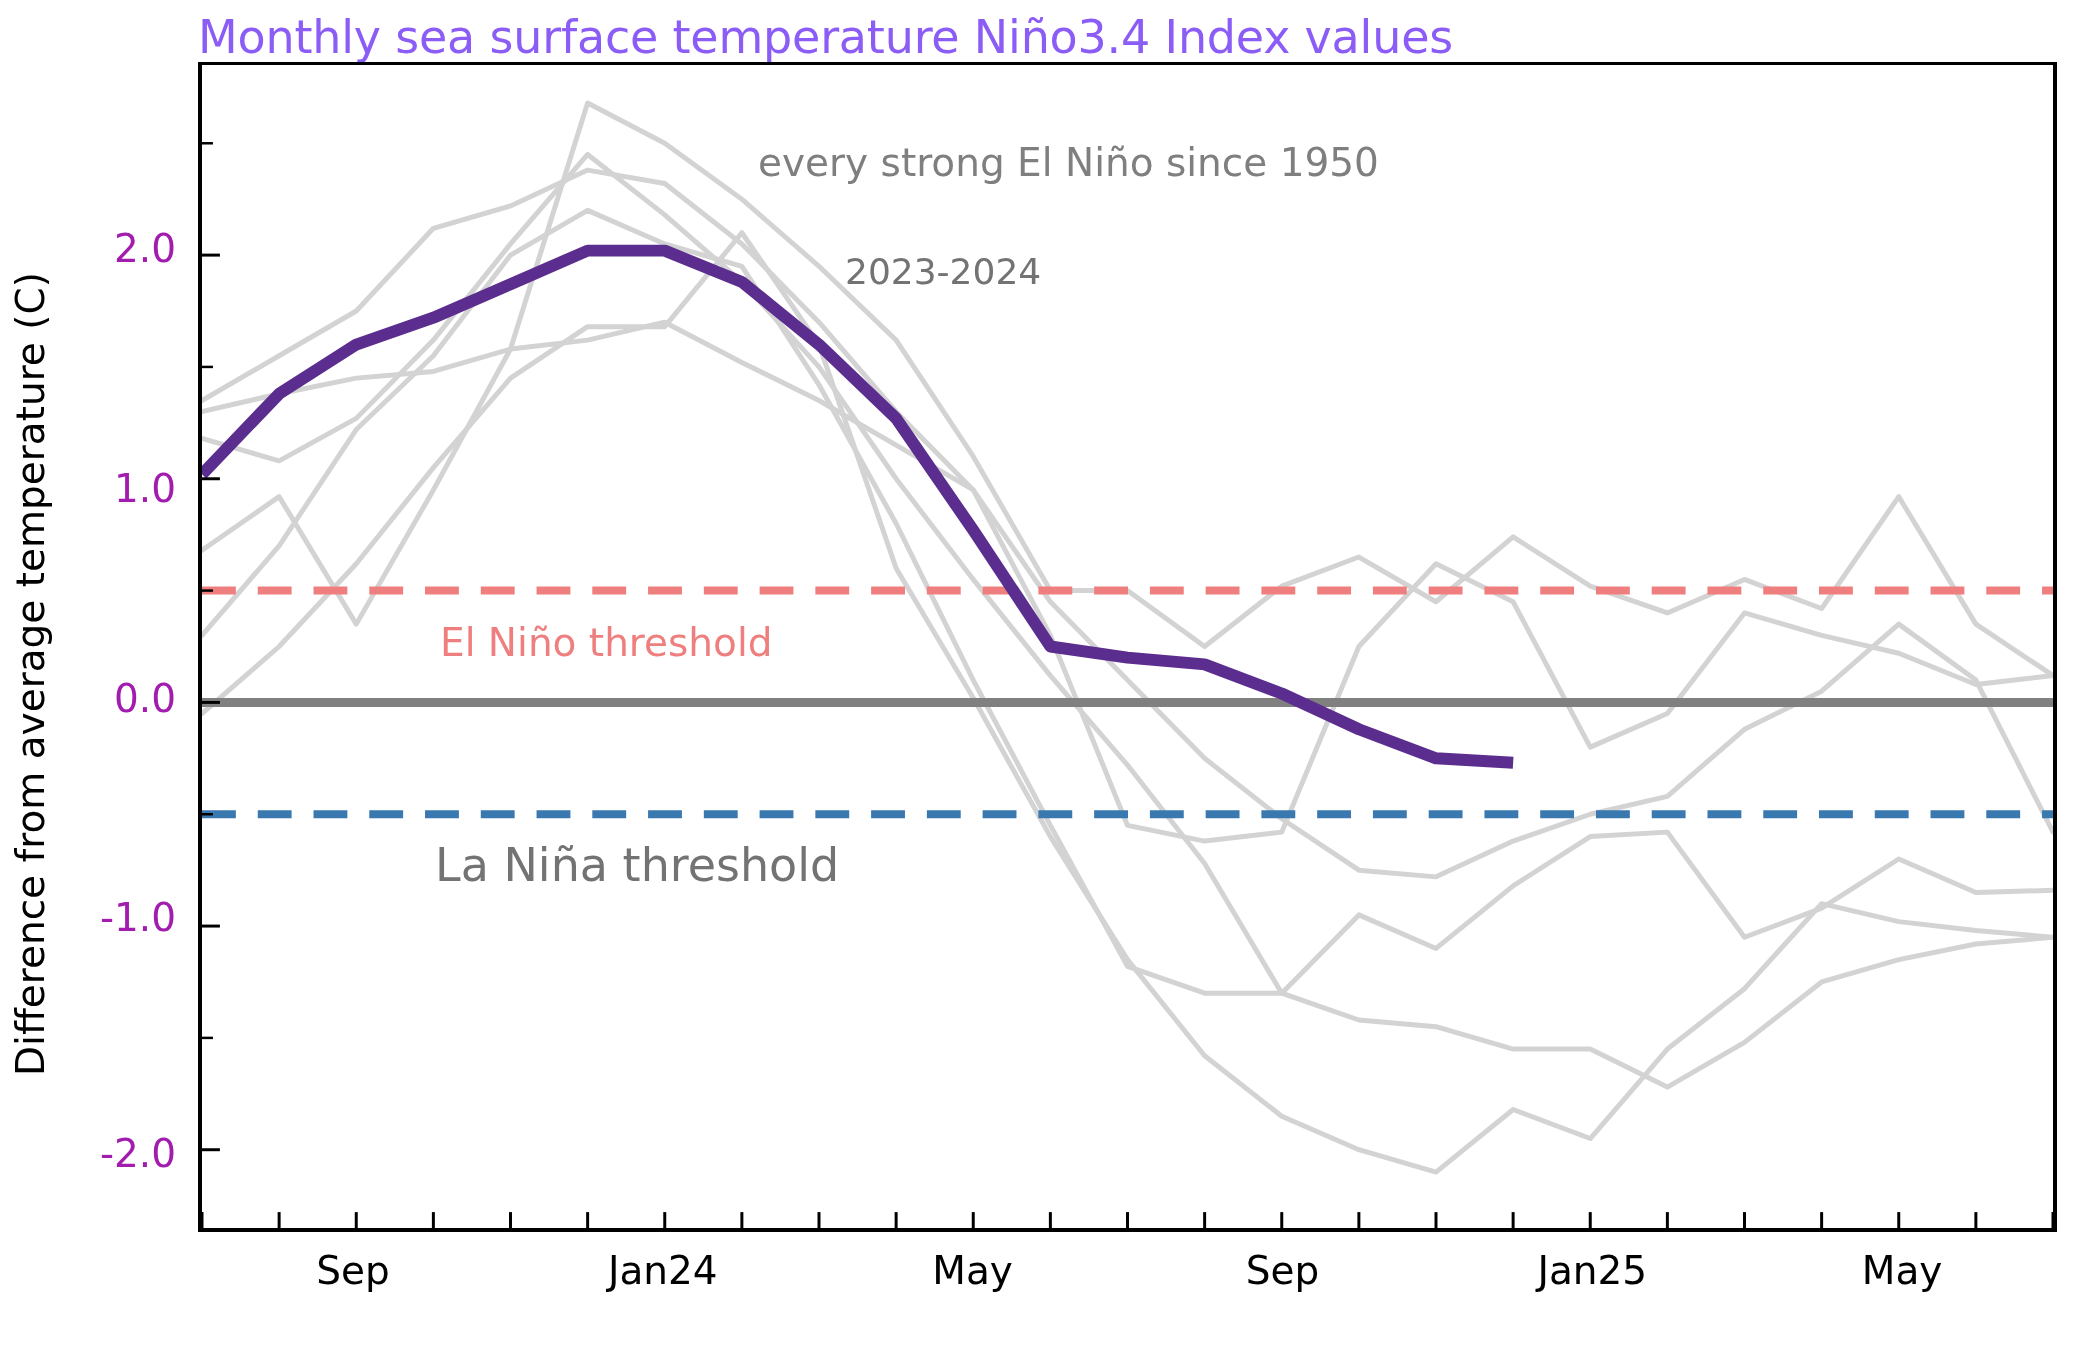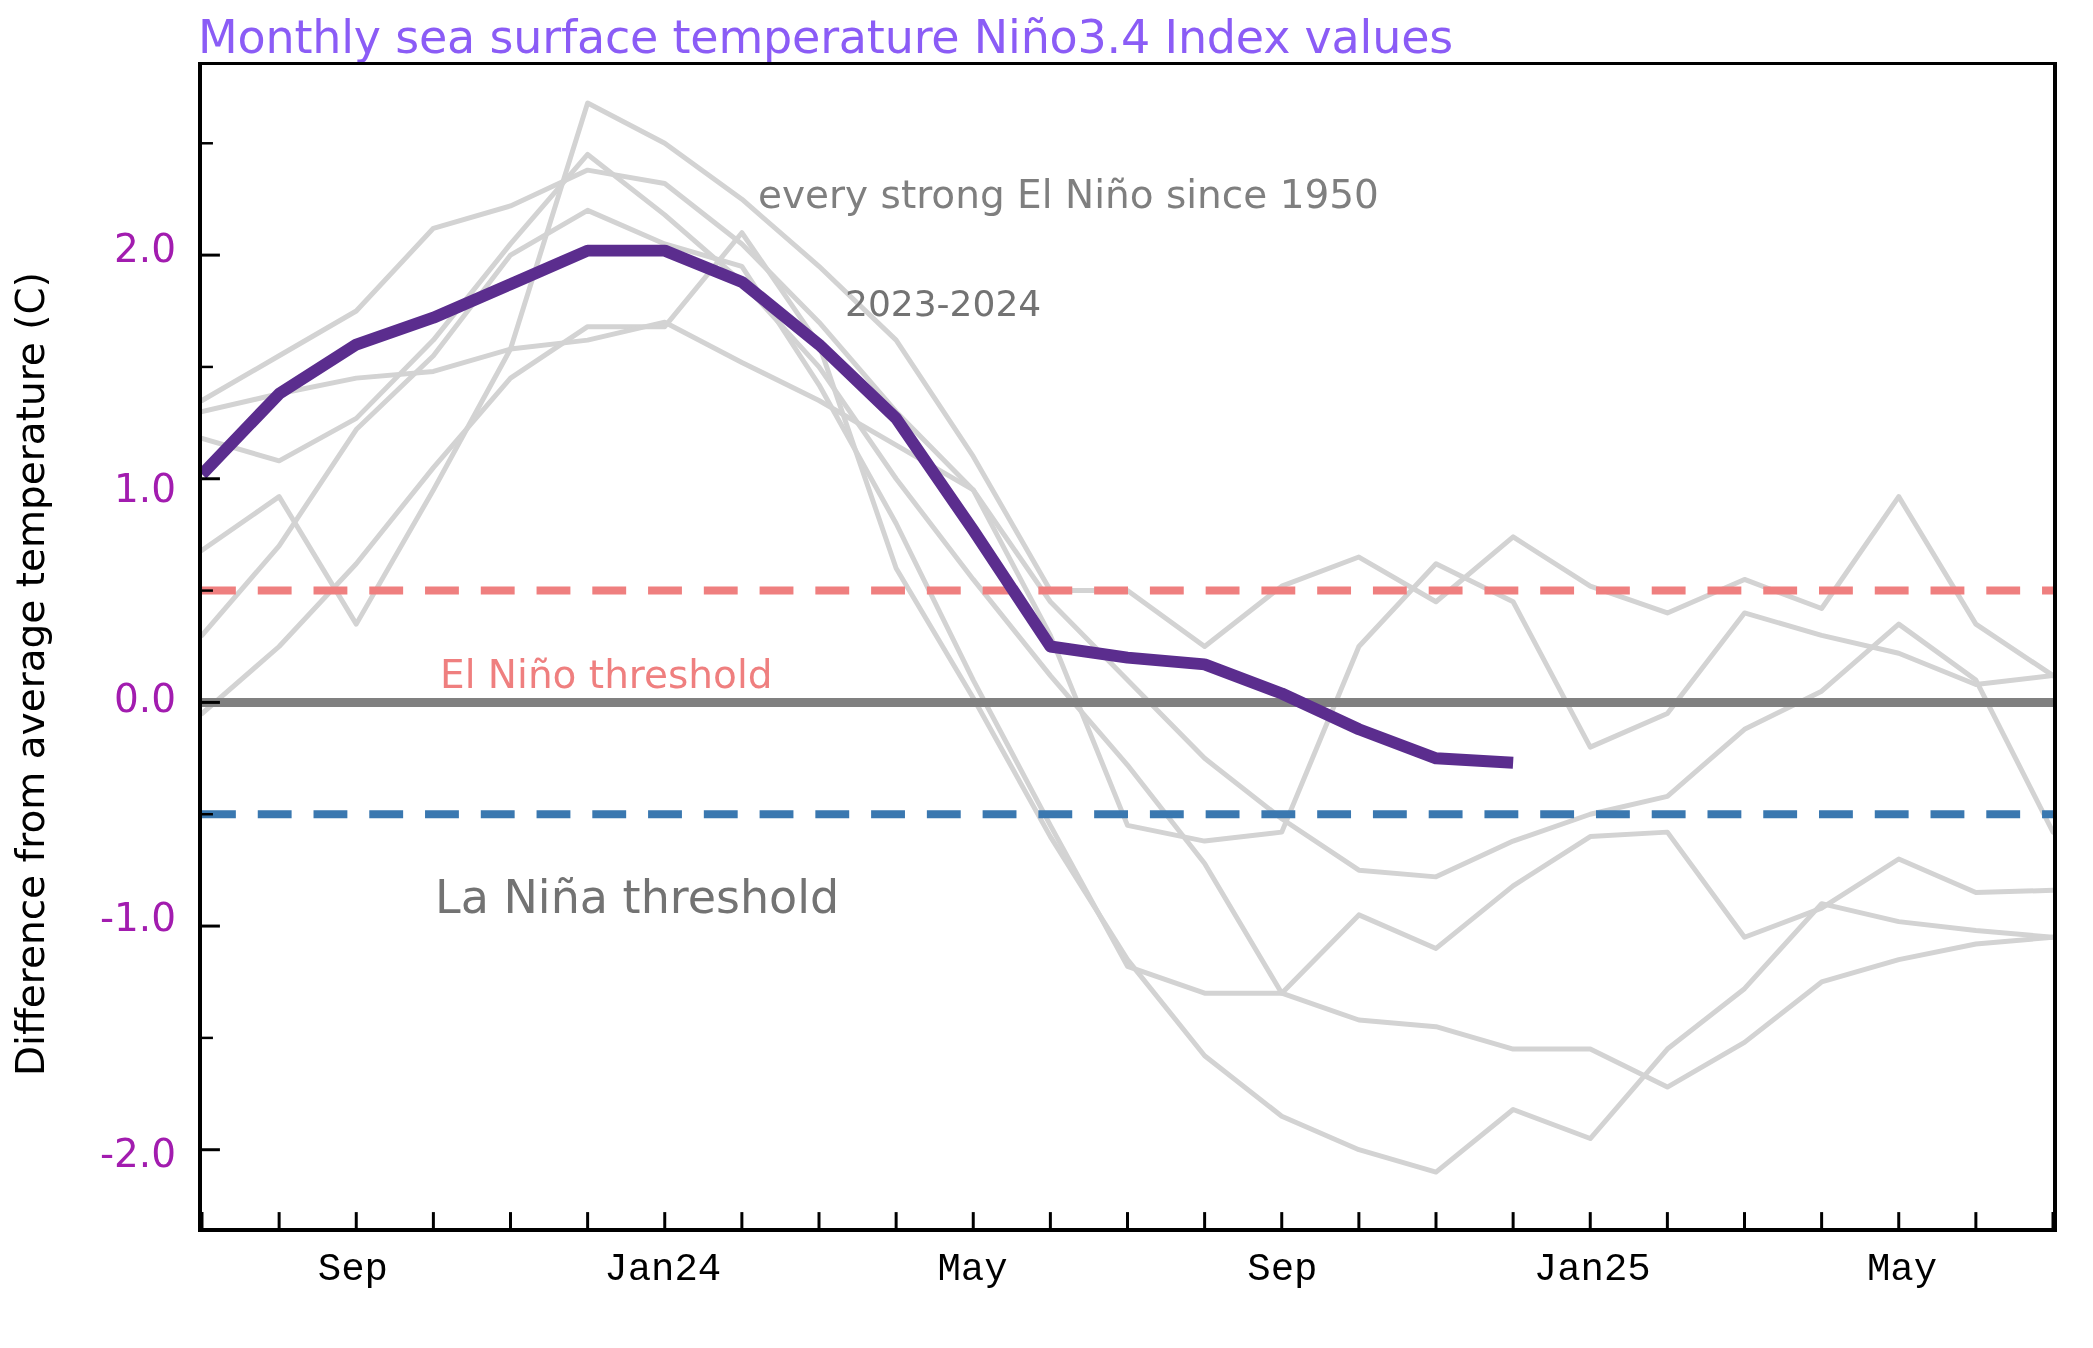--- a/index.html
+++ b/index.html
@@ -16,22 +16,22 @@
     font-size:39px;color:#000000;
   }
   #plot-area{
     position:absolute;left:198px;top:62px;width:1859px;height:1170px;
     background:#ffffff;box-sizing:border-box;
     border-left:4px solid #000;border-right:4px solid #000;
     border-top:3px solid #000;border-bottom:4px solid #000;
   }
   #plot-svg{position:absolute;left:0;top:0;width:100%;height:100%;display:block;}
   .ytick-wrap{position:absolute;left:0;width:176px;text-align:right;font-size:39px;color:#a21caf;}
-  .xtick-wrap{position:absolute;top:1248px;font-size:39px;color:#000;text-align:center;transform:translateX(-50%);font-family:Liberation Mono, monospace;}
-  .annot{position:absolute;white-space:nowrap;margin-top:32px;}
+  .xtick-wrap{position:absolute;top:1248px;font-size:39px;color:#000;text-align:center;transform:translateX(-50%);}
+  .annot{position:absolute;white-space:nowrap;}
   #annot-analogs{left:758px;top:140px;font-size:39px;color:#7f7f7f;}
   #annot-current{left:845px;top:251px;font-size:36px;color:#737373;}
   #annot-elnino{left:440px;top:620px;font-size:39px;color:#ef7f7f;}
   #annot-lanina{left:435px;top:838px;font-size:46px;color:#737373;}
 </style>
 </head>
 <body>
 
 <div id="figure">
 

